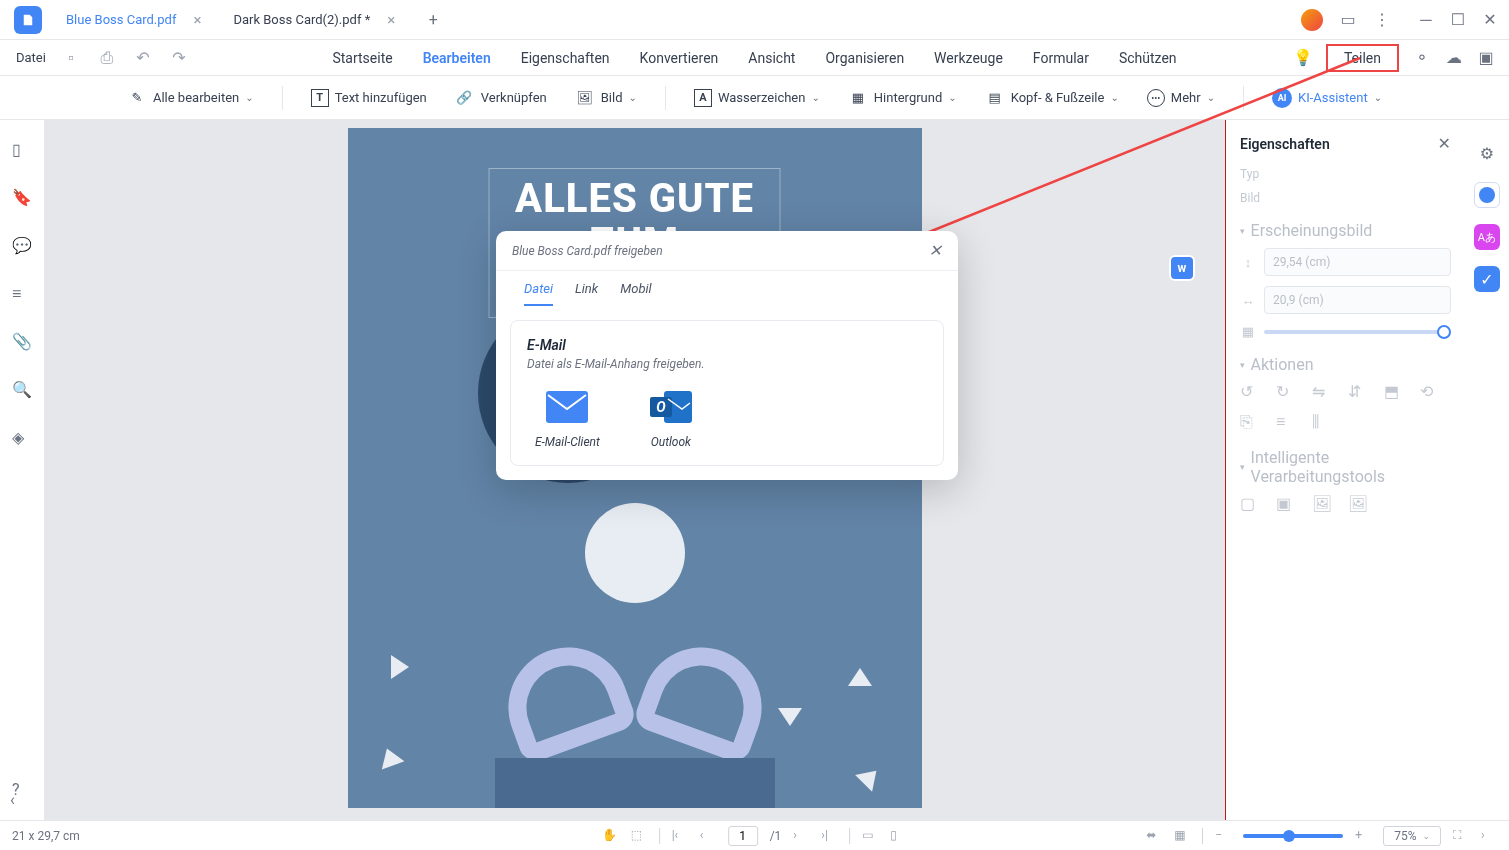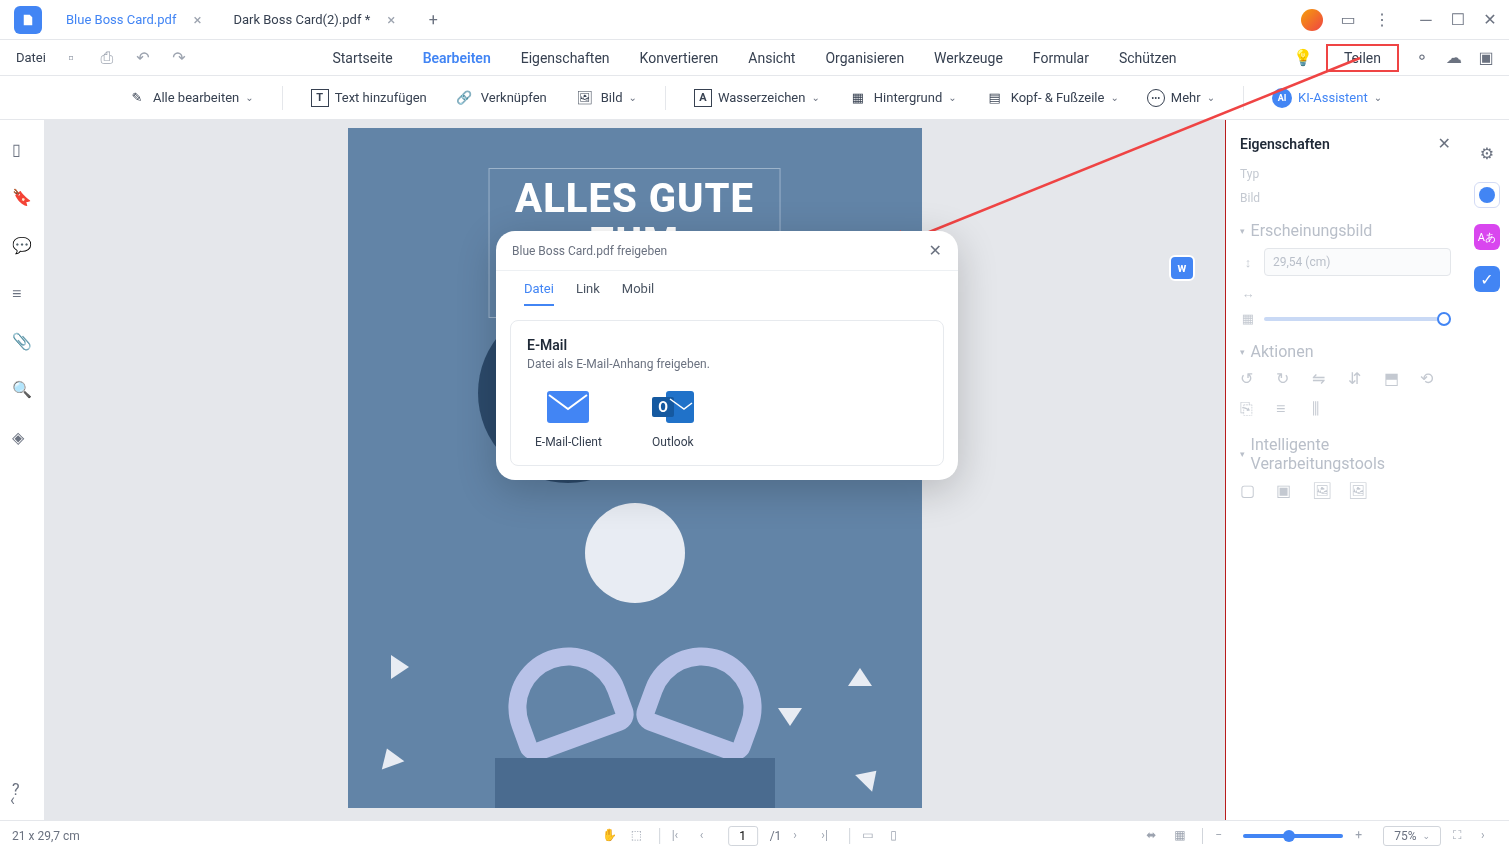--- a/index.html
+++ b/index.html
@@ -67,21 +67,21 @@
 .rail-icon{width:26px;height:26px;border-radius:6px;display:flex;align-items:center;justify-content:center;cursor:pointer;}
 .statusbar{height:30px;background:#fff;border-top:1px solid #e5e7eb;display:flex;align-items:center;padding:0 12px;font-size:12px;color:#6b7280;}
 .status-center{position:absolute;left:50%;transform:translateX(-50%);display:flex;align-items:center;gap:12px;}
 .status-icon{width:16px;height:16px;color:#9ca3af;cursor:pointer;}
 .page-input{width:30px;text-align:center;border:1px solid #d1d5db;border-radius:3px;height:20px;font-size:12px;}
 .status-right{margin-left:auto;display:flex;align-items:center;gap:12px;}
 .zoom-slider{width:100px;height:4px;background:#4285f4;border-radius:2px;position:relative;}
 .zoom-thumb{position:absolute;left:40%;top:-4px;width:12px;height:12px;background:#4285f4;border-radius:50%;}
 .zoom-val{border:1px solid #d1d5db;border-radius:3px;padding:2px 10px;font-size:12px;display:flex;align-items:center;gap:6px;}
 .collapse-btn{position:absolute;left:10px;bottom:40px;width:20px;height:20px;color:#6b7280;}
-.dialog{position:absolute;top:231px;left:496px;width:462px;background:#fff;border-radius:19px;box-shadow:0 10px 40px rgba(0,0,0,0.2);z-index:100;}
+.dialog{position:absolute;top:231px;left:496px;width:462px;background:#fff;border-radius:10px;box-shadow:0 10px 40px rgba(0,0,0,0.2);z-index:100;font-style:italic;}
 .dialog-header{display:flex;justify-content:space-between;align-items:center;padding:10px 16px;border-bottom:1px solid #edf0f3;}
 .dialog-title{font-size:12px;color:#6b7280;}
 .dialog-close{color:#6b7280;cursor:pointer;font-size:16px;}
 .dialog-tabs{display:flex;gap:22px;padding:10px 28px 0;}
 .dialog-tab{font-size:13px;color:#4b5563;padding-bottom:8px;cursor:pointer;}
 .dialog-tab.active{color:#4285f4;border-bottom:2px solid #4285f4;}
 .dialog-body{padding:14px;}
 .email-card{border:1px solid #e7eaee;border-radius:8px;padding:16px;}
 .email-title{font-size:14px;font-weight:600;color:#1f2937;margin-bottom:4px;}
 .email-desc{font-size:12px;color:#6b7280;margin-bottom:20px;}
@@ -238,20 +238,21 @@
     </div>
     <div class="prop-label">Typ</div>
     <div class="prop-label">Bild</div>
     <div class="prop-section">Erscheinungsbild</div>
     <div class="dim-row">
       <div class="dim-icon">↕</div>
       <input class="dim-input" readonly="" value="29,54 (cm)" style="">
     </div>
     <div class="dim-row">
       <div class="dim-icon">↔</div>
+      <input class="dim-input" readonly="" value="20,9 (cm)" style="">
     </div>
     <div class="slider-row">
       <div class="dim-icon">▦</div>
       <div class="slider">
           <div class="slider-thumb"></div>
         </div>
     </div>
     <div class="prop-section">Aktionen</div>
     <div class="action-grid">
       <div class="action-icon">↺</div>

